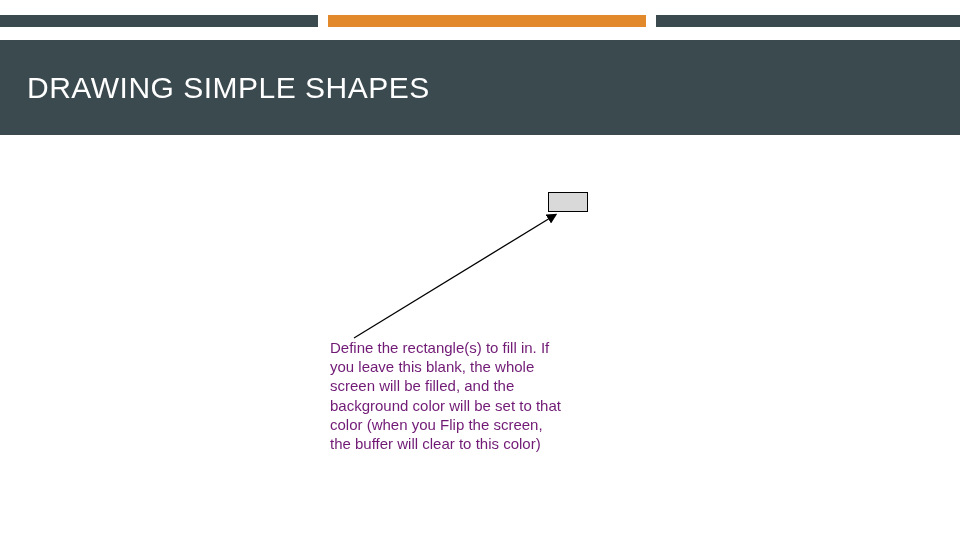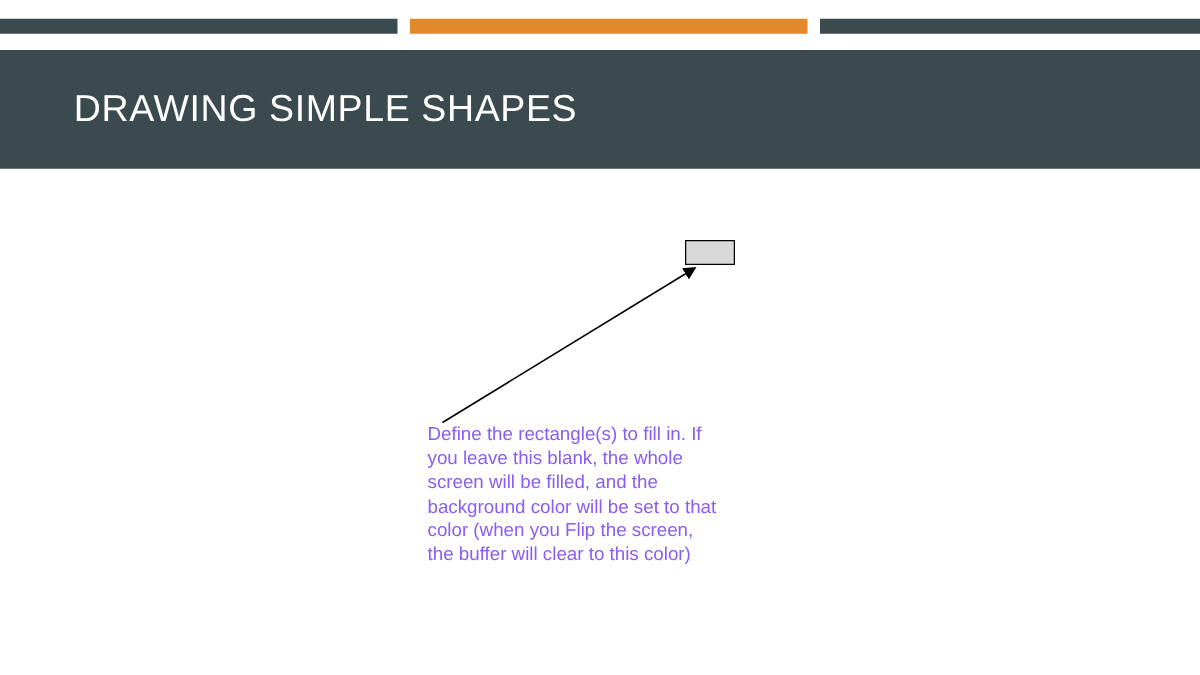--- a/index.html
+++ b/index.html
@@ -10,38 +10,38 @@
   .band-left  { left: 0;   width: 318px; background: #3b4a4f; }
   .band-mid   { left: 328px; width: 318px; background: #e28a2b; }
   .band-right { left: 656px; width: 304px; background: #3b4a4f; }
 
   .title-bar {
     position: absolute; left: 0; top: 40px; width: 960px; height: 95px;
     background: #3b4a4f; display: flex; align-items: center;
   }
   .title-text {
     color: #ffffff; font-size: 30px; font-weight: 400; letter-spacing: 0.5px;
-    padding-left: 59px;
+    padding-left: 27px;
   }
 
   .code-line {
     position: absolute; left: 208px; top: 200px;
     font-size: 15px; font-weight: bold; color: #000;
   }
 
   .blank-box {
     position: absolute; left: 548px; top: 192px; width: 40px; height: 20px;
     background: #d9d9d9; border: 1.2px solid #000;
   }
 
   .arrow-svg { position: absolute; left: 0; top: 0; width: 960px; height: 540px; pointer-events: none; }
 
   .desc {
-    position: absolute; left: 342px; top: 338px; width: 232px;
-    font-size: 15px; line-height: 1.28; color: #8b5cf6;
+    position: absolute; left: 330px; top: 338px; width: 232px;
+    font-size: 15px; line-height: 1.28; color: #701a75;
   }
 </style>
 </head>
 <body>
 
 <div class="slide">
 
   <div class="top-band band-left"></div>
   <div class="top-band band-mid"></div>
   <div class="top-band band-right"></div>

